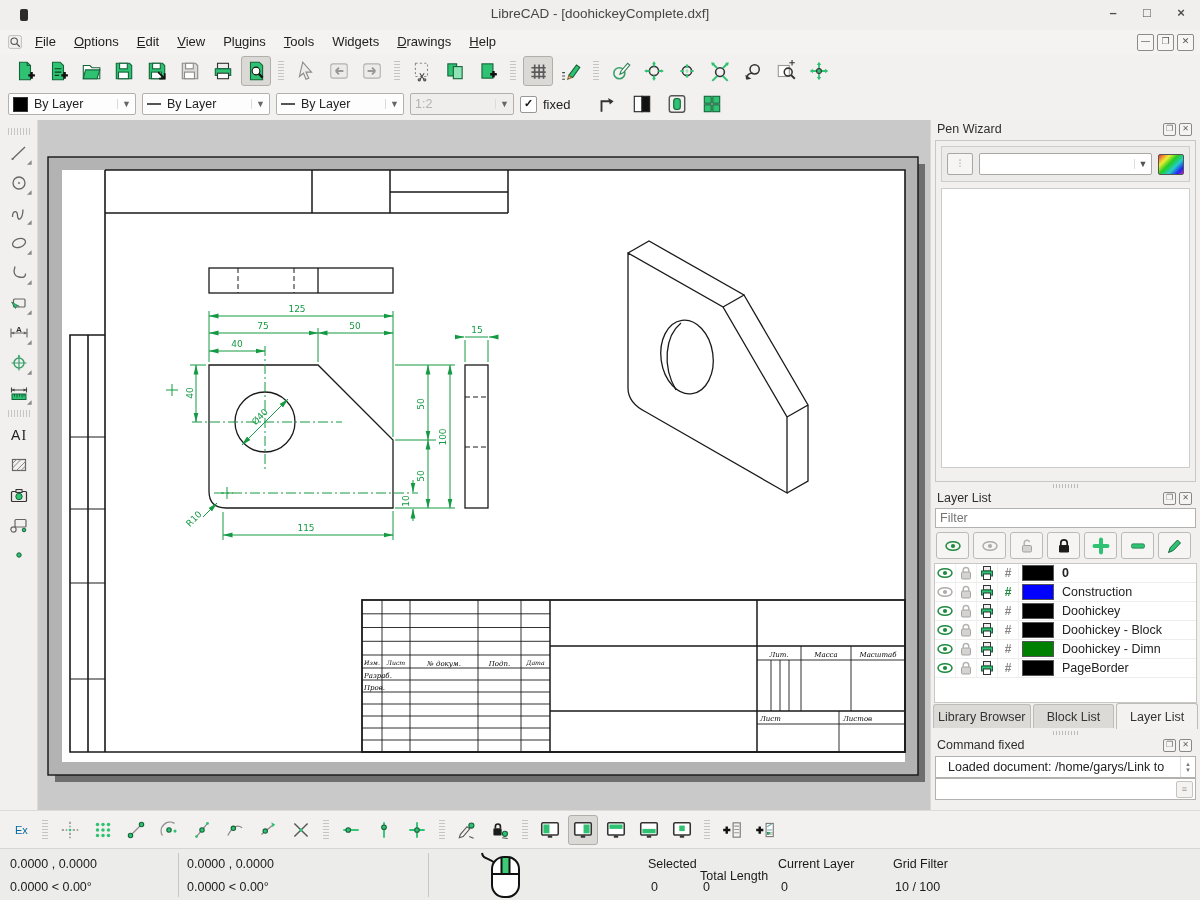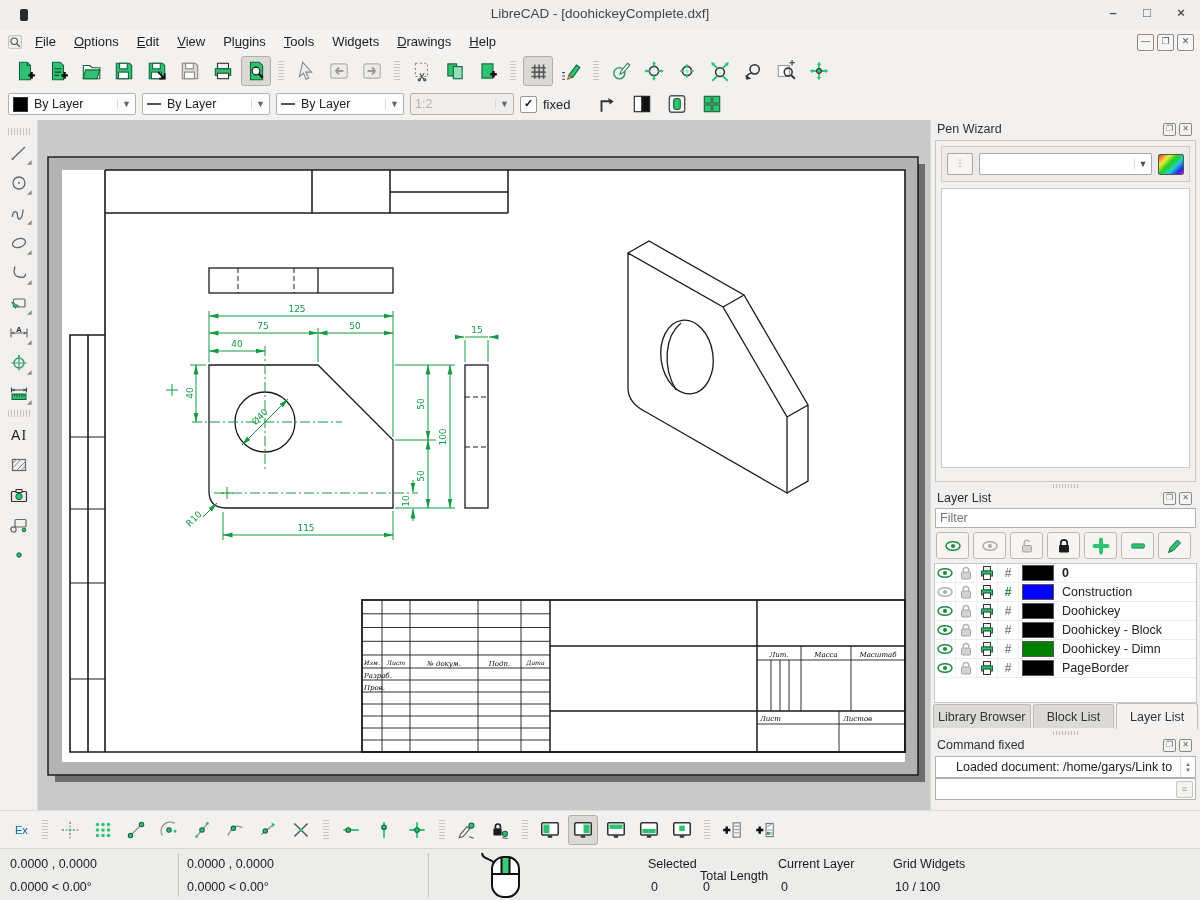--- a/index.html
+++ b/index.html
@@ -73,21 +73,21 @@
   .lrow{height:18px;display:flex;align-items:center;border-bottom:1px solid #ededeb}
   .lcell{width:20px;height:18px;display:flex;align-items:center;justify-content:center;border-right:1px solid #f2f1ef;flex:none}
   .lsw{width:30px;height:14px;margin:0 3px;border:1px solid #555;flex:none}
   .lname{padding-left:5px;font-size:12.5px;white-space:nowrap}
   .hashg{font-weight:bold;font-size:12px;color:#8a8886}
   .dock-tabs{height:26px;display:flex;align-items:center;gap:2px;padding:0 2px;flex:none}
   .dtab{flex:1;height:23px;display:flex;align-items:center;justify-content:center;font-size:12.5px;color:#333;
         background:#dcdad7;border:1px solid #bebcb9;border-bottom:none;border-radius:3px 3px 0 0;white-space:nowrap;padding:0 4px}
   .dtab.active{background:#f3f2f0;height:25px}
   .cl-history{margin:2px 4px 0 4px;height:20px;border:1px solid #b3b1ae;background:#fff;display:flex;align-items:center;
-              font-size:12.5px;padding-left:20px;overflow:hidden;white-space:nowrap;flex:none}
+              font-size:12.5px;padding-left:12px;overflow:hidden;white-space:nowrap;flex:none}
   .spin{margin-left:auto;width:14px;align-self:stretch;border-left:1px solid #ddd;display:flex;flex-direction:column;
         align-items:center;justify-content:center;font-size:6px;color:#777;line-height:6px;flex:none}
   .cl-label{padding:3px 6px 1px 6px;font-size:12.5px;flex:none}
   .cl-input{margin:0 4px;height:20px;border:1px solid #b3b1ae;background:#fff;display:flex;align-items:center;padding:0 2px;flex:none}
   .cl-menu{margin-left:auto;width:15px;height:15px;border:1px solid #c5c3c0;border-radius:2px;background:#f4f3f1;
            color:#999;font-size:9px;line-height:14px;text-align:center}
   
   .snapbar{position:absolute;left:0;top:810px;right:0;height:38px;background:#f2f1ef;border-top:1px solid #dedcd9;
            display:flex;align-items:center;padding-left:8px;gap:3px}
   .exb{padding:0 7px;font-size:11px;color:#0369a1}
@@ -958,15 +958,15 @@
       <rect x="22.5" y="7" width="8" height="16" fill="#3ecb76"></rect>
       <path d="M13 23 h27 M22.5 7 v16 M30.5 7 v16" fill="none" stroke="#111" stroke-width="2"></path>
     </svg>
   </div>
   <div class="sbl" style="left:648px;top:8px">Selected</div>
   <div class="sbl" style="left:651px;top:31px">0</div>
   <div class="sbl" style="left:700px;top:20px">Total Length</div>
   <div class="sbl" style="left:703px;top:31px">0</div>
   <div class="sbl" style="left:778px;top:8px">Current Layer</div>
   <div class="sbl" style="left:781px;top:31px">0</div>
-  <div class="sbl" style="left:893px;top:8px">Grid Widgets</div>
+  <div class="sbl" style="left:893px;top:8px">Grid Filter</div>
   <div class="sbl" style="left:895px;top:31px">10 / 100</div>
 </div>
 
 </body></html>

